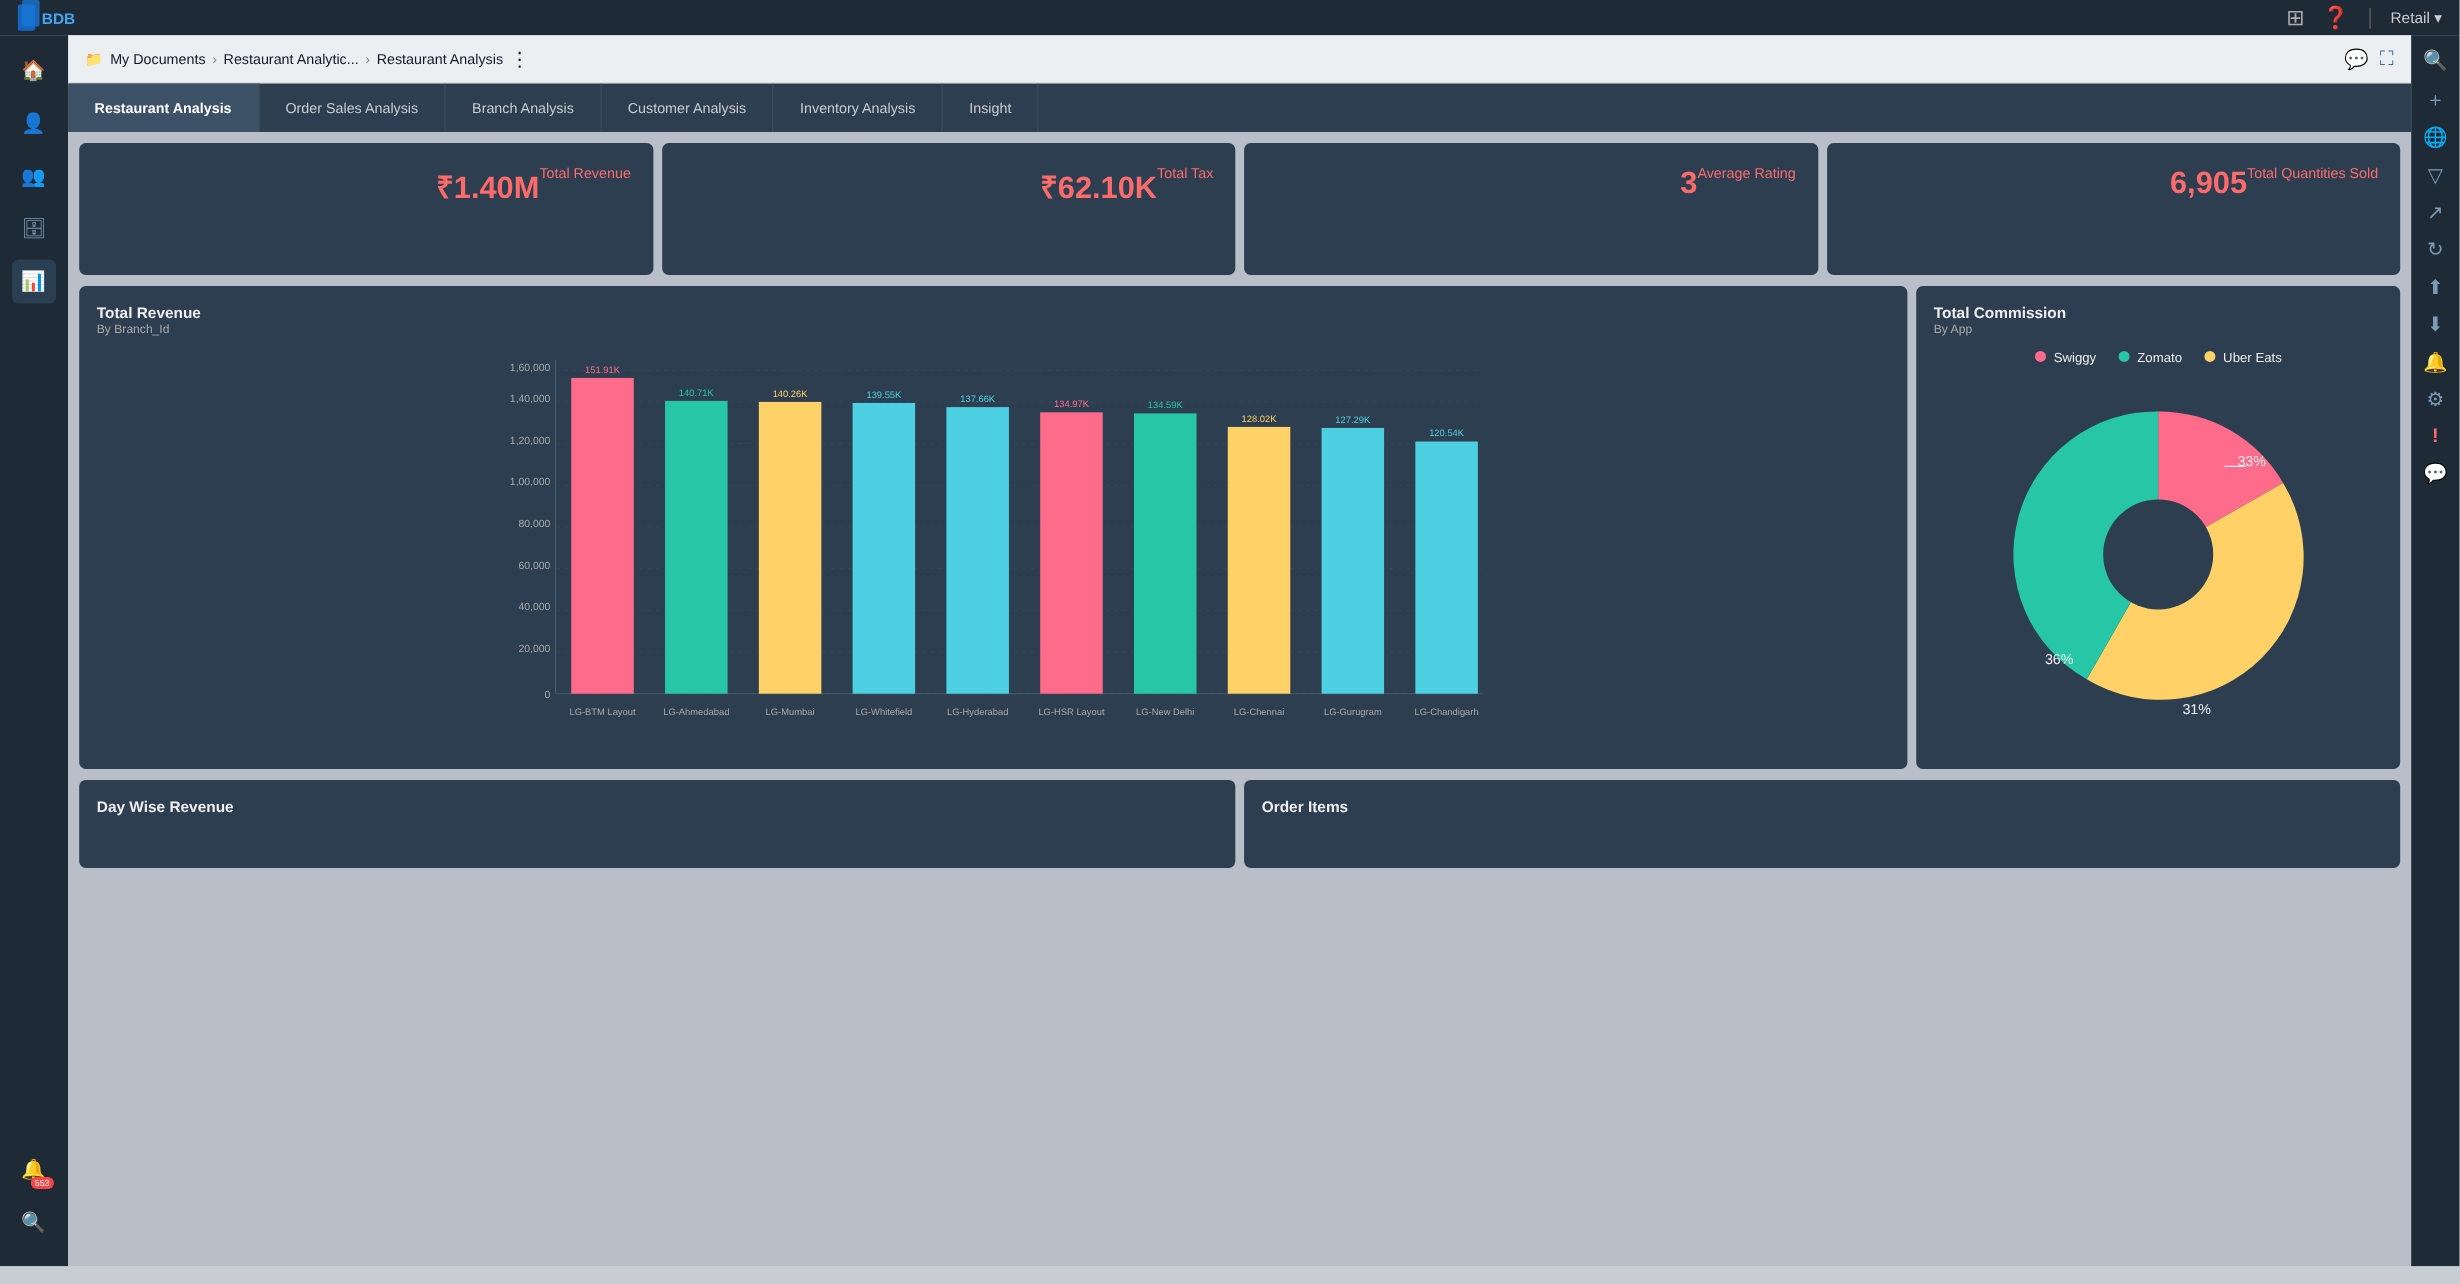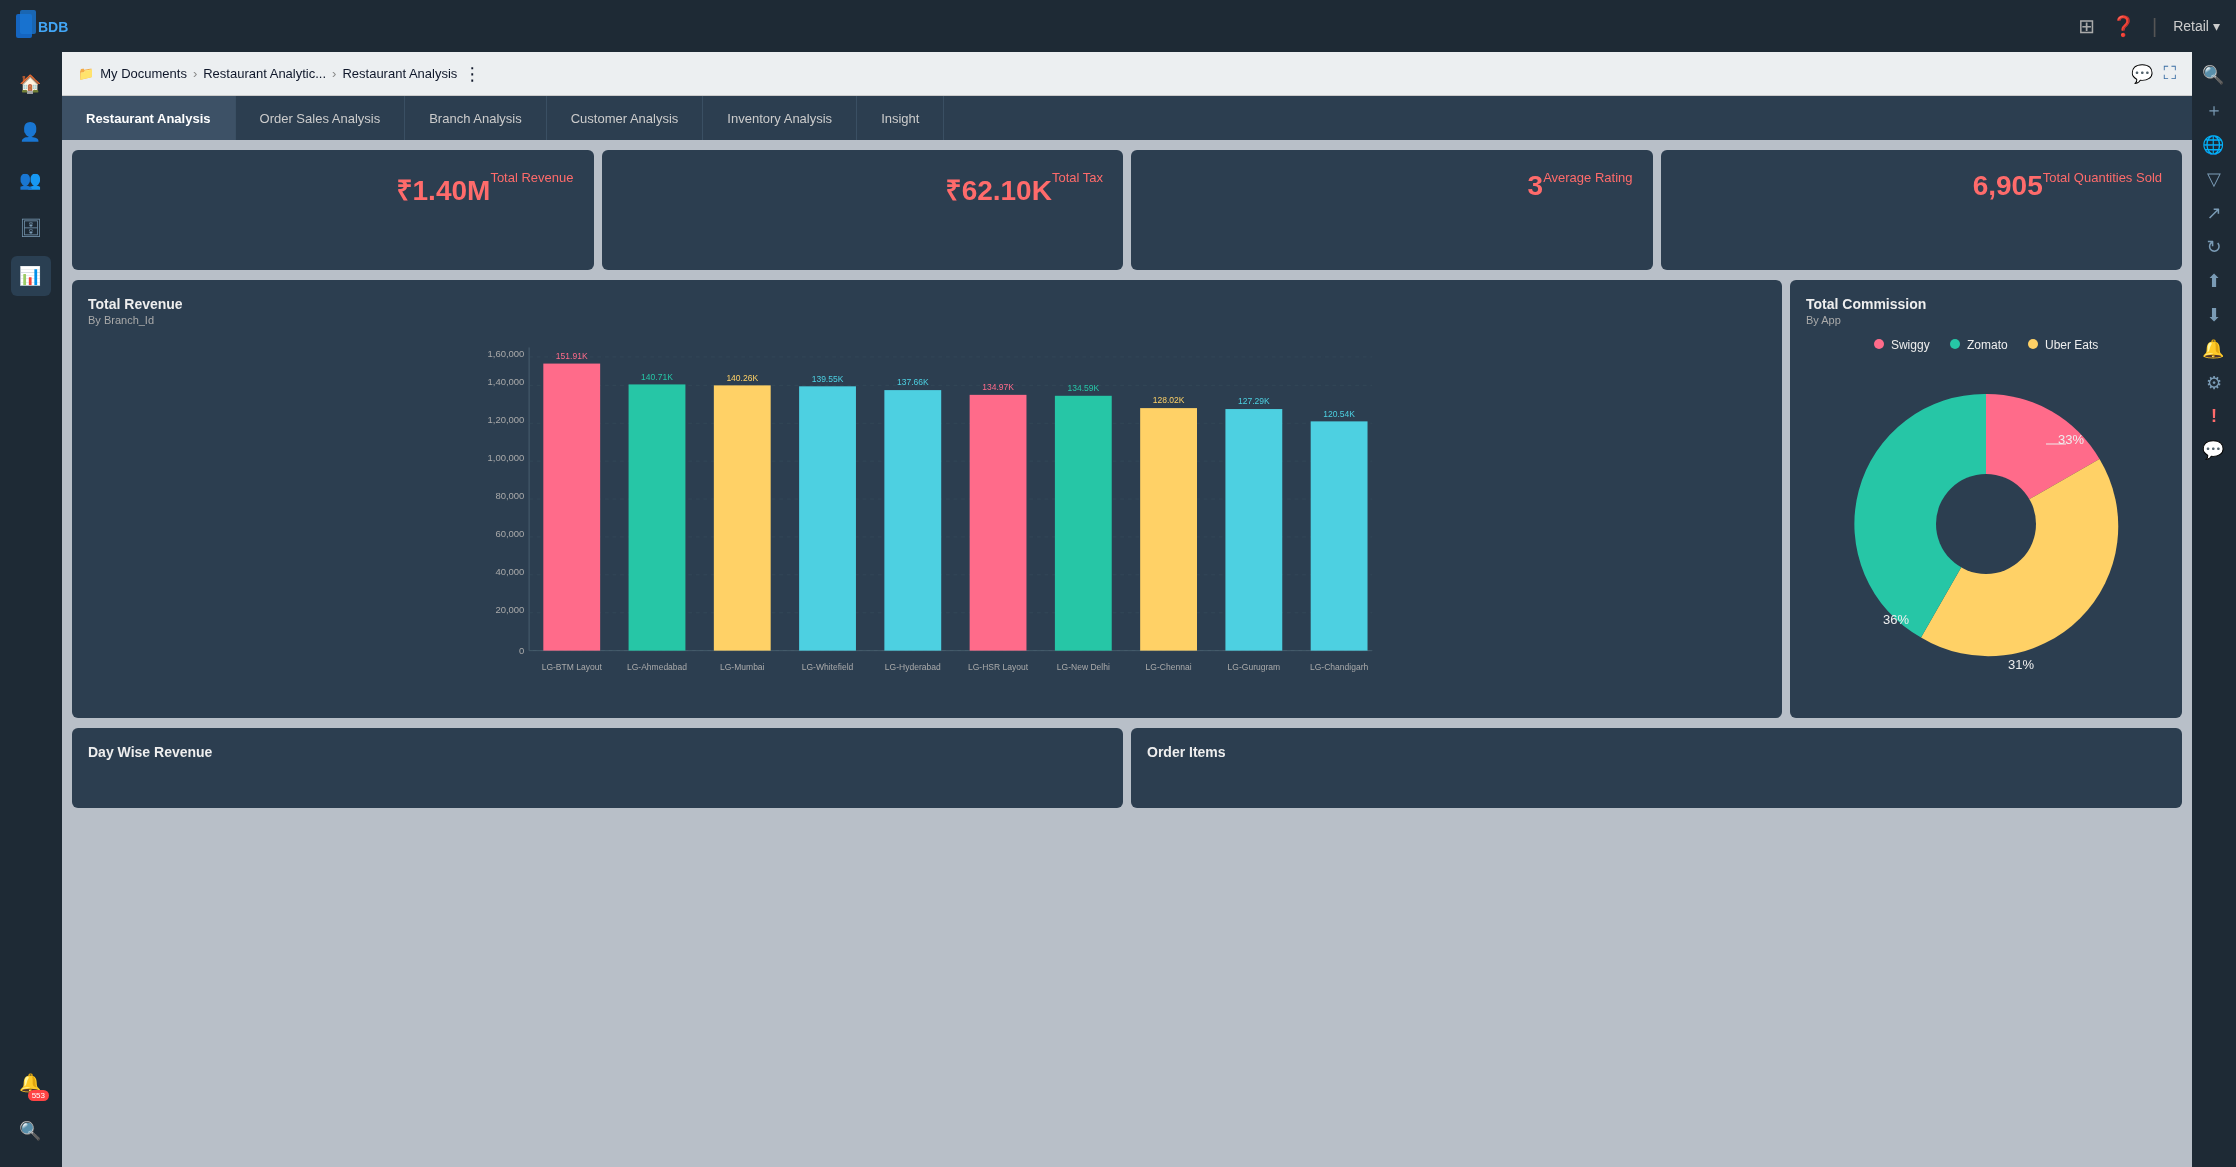--- a/index.html
+++ b/index.html
@@ -1,21 +1,21 @@
 <!DOCTYPE html>
 <html><head>
   <meta charset="utf-8">
   <style>
     * { box-sizing: border-box; margin: 0; padding: 0; }
     body { background: #c8cdd4; font-family: 'Segoe UI', Arial, sans-serif; overflow: hidden; width: 2236px; height: 1167px; }
 
     
     .top-bar {
       display: flex; align-items: center; justify-content: space-between;
-      background: #1e2a35; height: 52px; padding: 0 16px;
+      background: #1e2a35; height: 32px; padding: 0 16px;
     }
     .top-bar-logo { display: flex; align-items: center; }
     .top-bar-logo svg { width: 60px; height: 32px; }
     .top-bar-right { display: flex; align-items: center; gap: 16px; }
     .top-bar-icons { display: flex; gap: 16px; align-items: center; }
     .top-bar-icon { color: #aaa; font-size: 20px; cursor: pointer; }
     .top-bar-divider { color: #555; font-size: 20px; }
     .top-bar-retail { color: #ccc; font-size: 14px; display: flex; align-items: center; gap: 4px; cursor: pointer; }
 
     
@@ -78,21 +78,21 @@
     .metric-value { font-size: 28px; font-weight: 700; color: #ff6b6b; margin-bottom: 6px; }
     .metric-label { font-size: 13px; color: #ff6b6b; }
 
     
     .charts-row { display: flex; gap: 8px; margin-bottom: 10px; }
     .chart-card {
       background: #2c3e50; border-radius: 6px; padding: 16px;
       overflow: hidden;
     }
     .chart-card.large { flex: 1; }
-    .chart-card.medium { width: 392px; flex-shrink: 0; }
+    .chart-card.medium { width: 440px; flex-shrink: 0; }
     .chart-title { font-size: 14px; font-weight: 600; color: #eee; margin-bottom: 2px; }
     .chart-subtitle { font-size: 11px; color: #aaa; margin-bottom: 12px; }
 
     
     .bar-chart-container { position: relative; }
     .bar-chart-svg { width: 100%; height: 360px; }
 
     
     .pie-section { display: flex; flex-direction: column; align-items: center; }
     .pie-legend { display: flex; gap: 20px; margin-bottom: 12px; font-size: 12px; color: #eee; }

